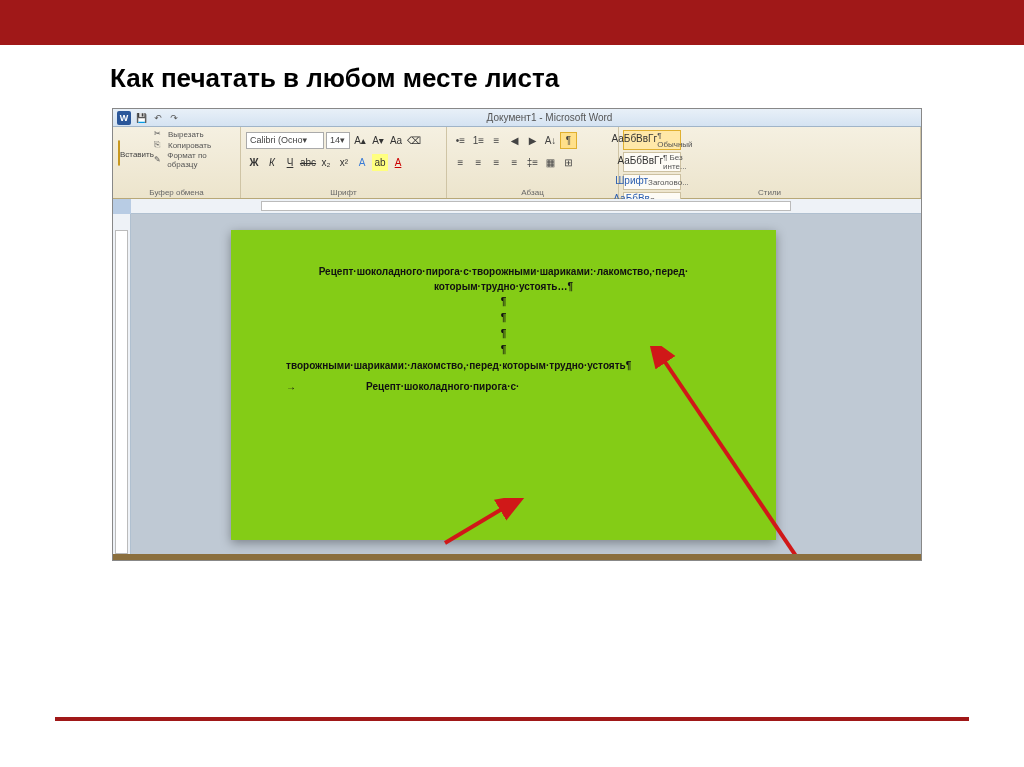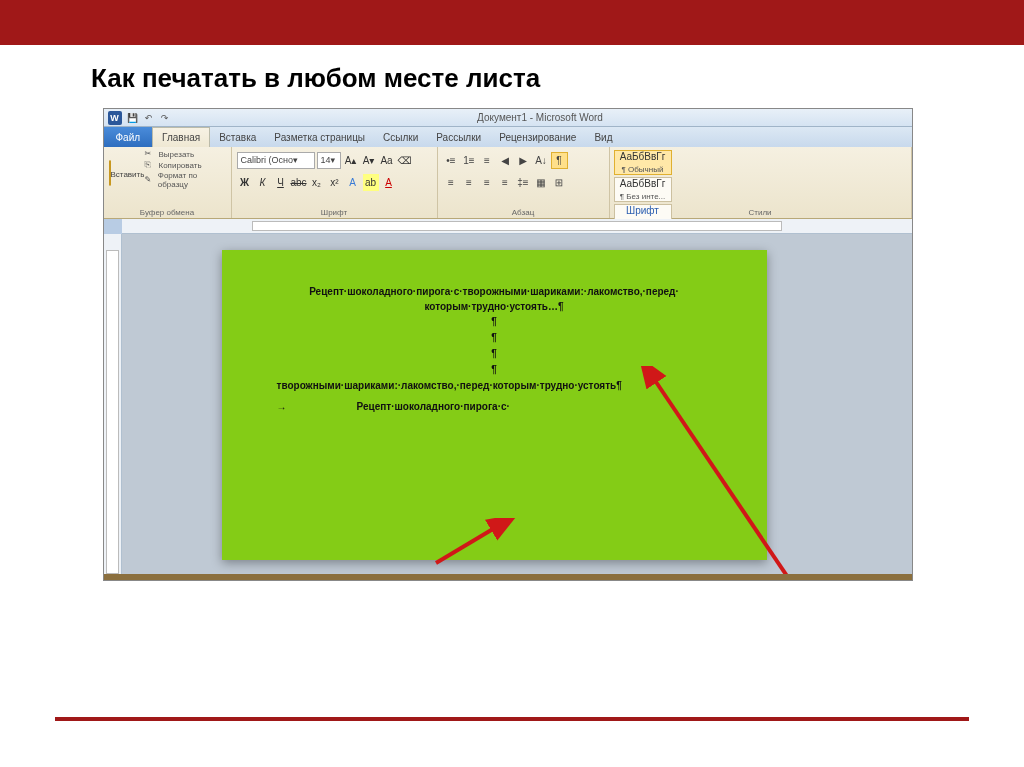--- a/index.html
+++ b/index.html
@@ -1,20 +1,20 @@
 <!DOCTYPE html>
 <html><head>
 <meta charset="utf-8">
 <style>
   * { margin: 0; padding: 0; box-sizing: border-box; }
   body { width: 1024px; height: 767px; font-family: Arial, sans-serif; background: #fff; position: relative; }
   
   .red-bar-top { background: #a01818; height: 45px; width: 100%; }
   
-  .content-area { padding: 18px 45px 0 36px; }
+  .content-area { padding: 18px 45px 0 55px; }
   
   .title { font-size: 26px; font-weight: bold; margin-bottom: 14px; margin-left: 55px; color: #000; }
   
   .description { font-size: 20px; line-height: 1.35; color: #111; margin-bottom: 16px; }
   
   .screenshot-wrap { display: flex; justify-content: center; }
   .screenshot { width: 810px; border: 1px solid #888; background: #b8cce4; position: relative; }
   
   
   .word-qat { height: 18px; background: linear-gradient(#e8f0f8, #d5e3f2); border-bottom: 1px solid #a0b4c8; display: flex; align-items: center; padding: 0 4px; font-size: 9px; }
@@ -47,21 +47,21 @@
   .font-name { width: 78px; }
   .font-size { width: 24px; }
   .fbtn { width: 16px; height: 17px; border: 1px solid transparent; display: inline-flex; align-items: center; justify-content: center; font-size: 10px; color: #333; }
   
   .para-grp { width: 172px; }
   .para-grp .row { display: flex; align-items: center; gap: 1px; height: 22px; }
   .pbtn { width: 17px; height: 17px; display: inline-flex; align-items: center; justify-content: center; font-size: 10px; color: #444; border: 1px solid transparent; }
   .pbtn.highlighted { background: #ffe08a; border: 1px solid #e0b030; }
   
   .styles-grp { flex: 1; display: flex; padding: 3px 4px; gap: 2px; }
-  .style-box { width: 58px; height: 50px; border: 1px solid #ccc0a0; background: #fdfbf5; display: flex; flex-direction: column; align-items: center; justify-content: center; font-size: 8px; color: #555; }
+  .style-box { width: 58px; height: 50px; border: 1px solid #ccc0a0; background: #fdfbf5; display: flex; flex-direction: row; align-items: center; justify-content: center; font-size: 8px; color: #555; }
   .style-box.sel { background: #ffe8a8; border: 1px solid #e0b030; }
   .style-box .sample { font-size: 10px; color: #333; margin-bottom: 3px; }
   .style-box .sample.blue { color: #2a5db0; }
   
   
   .hruler { height: 15px; background: #eef2f7; border-bottom: 1px solid #b0c0d0; position: relative; margin-left: 18px; }
   .hruler::before { content: ''; position: absolute; left: 130px; right: 130px; top: 2px; bottom: 2px; background: #fff; border: 1px solid #bbb; }
   
   
   .doc-area { background: #bfc9d4; height: 340px; display: flex; position: relative; overflow: hidden; }
@@ -98,30 +98,20 @@
     <div class="screenshot">
 
       <div class="word-qat">
         <span class="w-icon">W</span>
         <span class="qat-btn">💾</span>
         <span class="qat-btn">↶</span>
         <span class="qat-btn">↷</span>
         <span class="doc-title">Документ1 - Microsoft Word</span>
       </div>
 
-      <div class="tabs-row">
-        <div class="file-tab">Файл</div>
-        <div class="tab active">Главная</div>
-        <div class="tab">Вставка</div>
-        <div class="tab">Разметка страницы</div>
-        <div class="tab">Ссылки</div>
-        <div class="tab">Рассылки</div>
-        <div class="tab">Рецензирование</div>
-        <div class="tab">Вид</div>
-      </div>
 
       <div class="ribbon">
 
         <div class="ribbon-group clipboard-grp">
           <div class="top-row">
             <div class="paste-big">
               <div class="paste-icon"></div>
               <span>Вставить</span>
             </div>
             <div class="side-btns">

